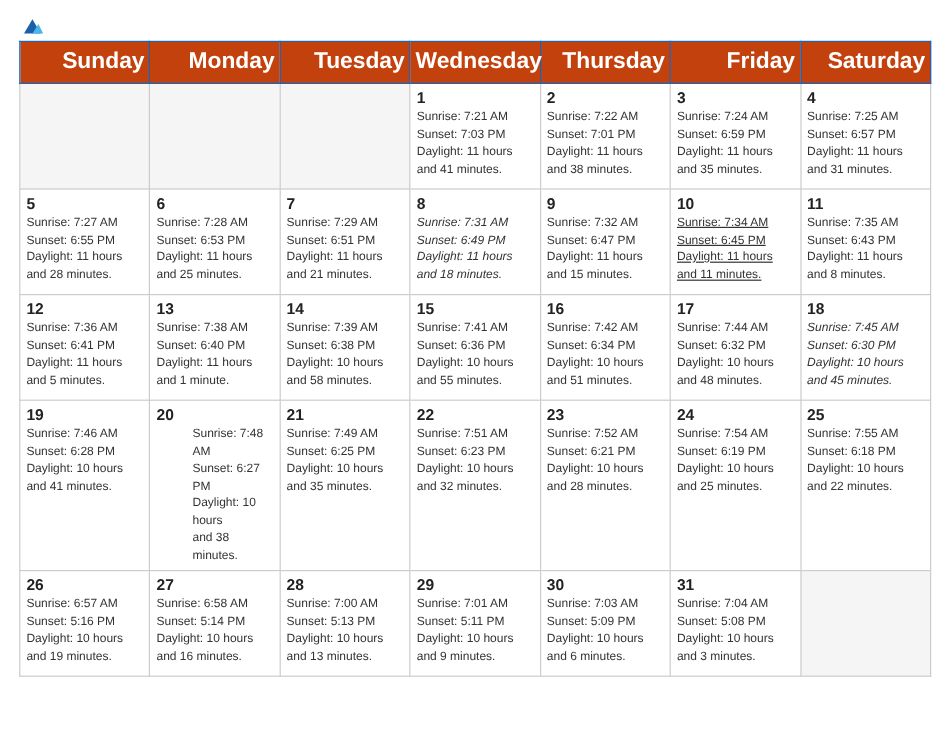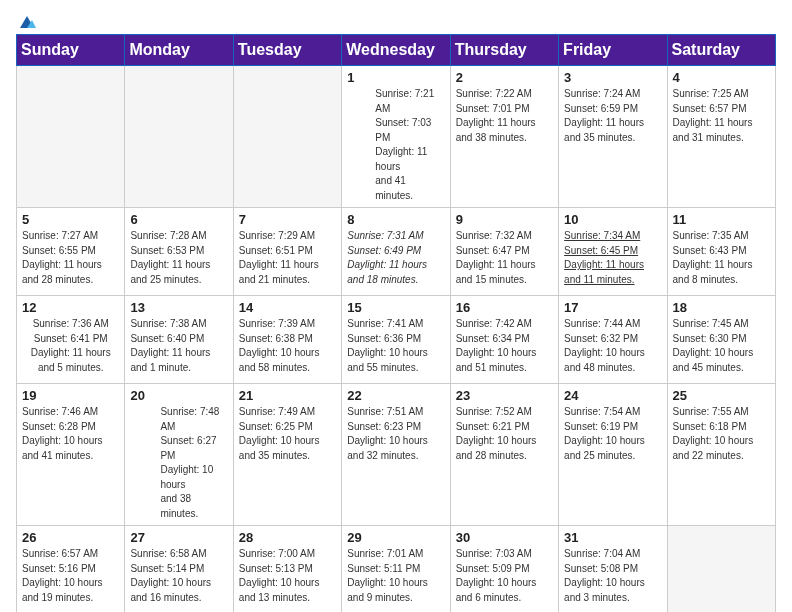--- a/index.html
+++ b/index.html
@@ -44,25 +44,25 @@
       font-size: 15px;
       color: #444;
       margin-top: 2px;
     }
     .calendar {
       width: 100%;
       border-collapse: collapse;
       table-layout: fixed;
     }
     .calendar th {
-      background-color: #4c1d95;
+      background-color: #c2410c;
       color: #fff;
-      font-size: 16px;
-      font-weight: bold;
-      text-align: left;
+      font-size: 19px;
+      font-weight: bold;
+      text-align: right;
       padding: 6px 4px;
       border: 1px solid #1565c0;
     }
     .calendar td {
       border: 1px solid #ccc;
       vertical-align: top;
       padding: 4px 5px;
       font-size: 10.5px;
       color: #333;
       background: #fff;
@@ -118,21 +118,21 @@
         <th>Saturday</th>
       </tr>
   </thead>
   <tbody id="calendar-body">
   <tr>
         <td class="empty"></td>
         <td class="empty"></td>
         <td class="empty"></td>
         <td>
           <span class="day-number">1</span>
-          <div class="day-info" style="white-space: pre-line; margin-left: 28px;">Sunrise: 7:21 AM
+          <div class="day-info" style="white-space: pre-line;">Sunrise: 7:21 AM
 Sunset: 7:03 PM
 Daylight: 11 hours
 and 41 minutes.</div>
         </td>
         <td>
           <span class="day-number">2</span>
           <div class="day-info" style="white-space: pre-line;">Sunrise: 7:22 AM
 Sunset: 7:01 PM
 Daylight: 11 hours
 and 38 minutes.</div>
@@ -199,21 +199,21 @@
           <span class="day-number">11</span>
           <div class="day-info" style="white-space: pre-line;">Sunrise: 7:35 AM
 Sunset: 6:43 PM
 Daylight: 11 hours
 and 8 minutes.</div>
         </td>
       </tr>
       <tr>
         <td>
           <span class="day-number">12</span>
-          <div class="day-info" style="white-space: pre-line; text-align: center;">Sunrise: 7:36 AM
+          <div class="day-info" style="white-space: pre-line;">Sunrise: 7:36 AM
 Sunset: 6:41 PM
 Daylight: 11 hours
 and 5 minutes.</div>
         </td>
         <td>
           <span class="day-number">13</span>
           <div class="day-info" style="white-space: pre-line;">Sunrise: 7:38 AM
 Sunset: 6:40 PM
 Daylight: 11 hours
 and 1 minute.</div>
@@ -241,21 +241,21 @@
         </td>
         <td>
           <span class="day-number">17</span>
           <div class="day-info" style="white-space: pre-line;">Sunrise: 7:44 AM
 Sunset: 6:32 PM
 Daylight: 10 hours
 and 48 minutes.</div>
         </td>
         <td>
           <span class="day-number">18</span>
-          <div class="day-info" style="white-space: pre-line;">Sunrise: 7:45 AM
+          <div class="day-info" style="white-space: pre-line; font-style: italic;">Sunrise: 7:45 AM
 Sunset: 6:30 PM
 Daylight: 10 hours
 and 45 minutes.</div>
         </td>
       </tr>
       <tr>
         <td>
           <span class="day-number">19</span>
           <div class="day-info" style="white-space: pre-line;">Sunrise: 7:46 AM
 Sunset: 6:28 PM

